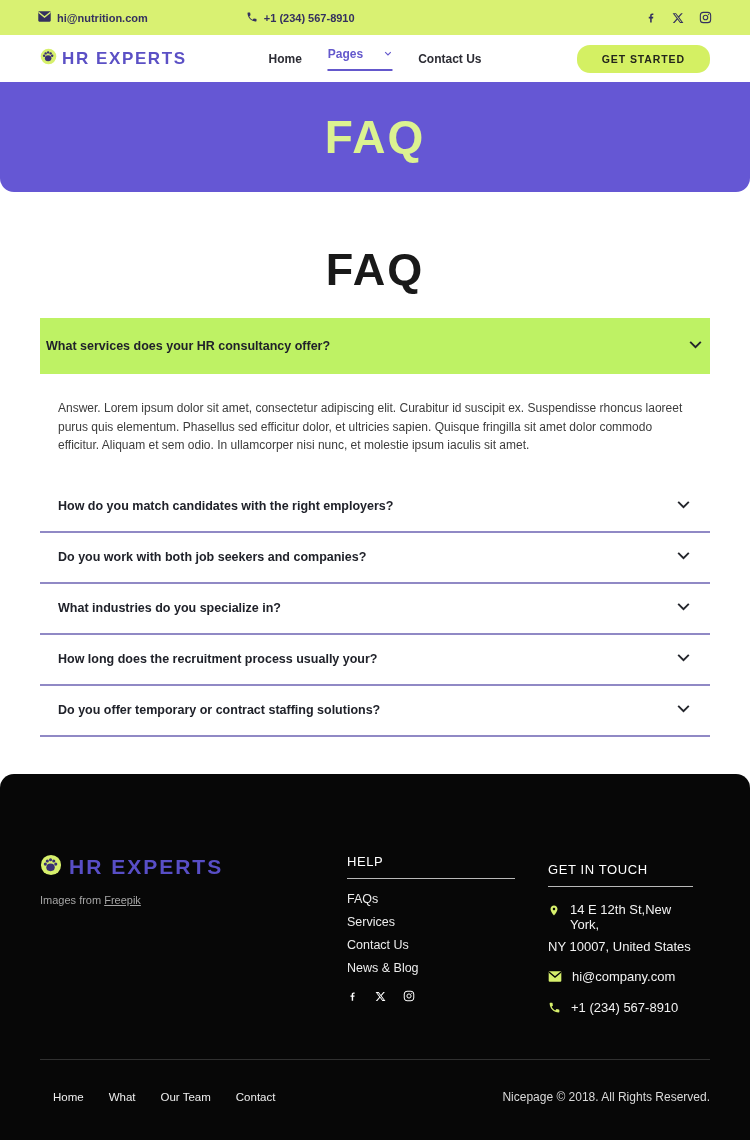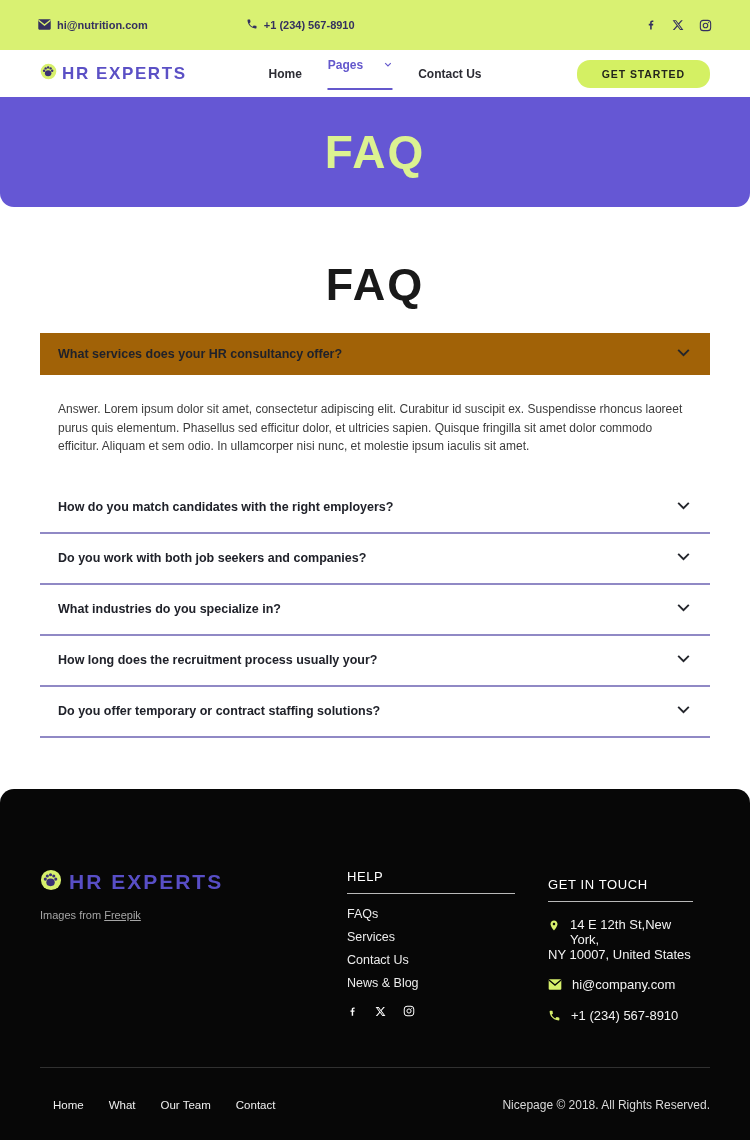--- a/index.html
+++ b/index.html
@@ -5,21 +5,21 @@
   * { box-sizing: border-box; }
   html,body { margin:0; padding:0; }
   body {
     width:750px; height:1140px;
     font-family:"Liberation Sans", sans-serif;
     background:#ffffff;
     overflow:hidden;
   }
   
   .topbar {
-    height:50px; background:#d9f172;
+    height:35px; background:#d9f172;
     display:flex; align-items:center;
     padding:0 38px;
     color:#34305f; font-size:11px; font-weight:bold;
   }
   .tb-item { display:flex; align-items:center; gap:6px; }
   .tb-phone { margin-left:98px; }
   .tb-socials { margin-left:auto; display:flex; align-items:center; gap:15px; }
   .tb-socials svg { display:block; }
   
   .navbar {
@@ -29,21 +29,21 @@
   }
   .brand { display:flex; align-items:center; gap:5px; }
   .brand-text { color:#5b50c5; font-size:17px; font-weight:600; letter-spacing:1.6px; }
   .nav {
     position:absolute; left:50%; transform:translateX(-50%);
     display:flex; align-items:center; gap:26px;
     font-size:12px; font-weight:600; color:#2c2c34;
   }
   .nav-link { cursor:pointer; }
   .nav-link.active {
-    color:#6458cc; border-bottom:2px solid #6458cc; padding-bottom:16px;
+    color:#6458cc; border-bottom:2px solid #6458cc; padding-bottom:8px;
     display:flex; align-items:center; gap:20px;
   }
   .cta-btn {
     margin-left:auto; background:#d4f063; color:#23251c;
     border:none; border-radius:13px;
     font-family:inherit; font-size:10.5px; font-weight:bold; letter-spacing:0.9px;
     padding:8px 25px; cursor:pointer;
   }
   
   .hero {
@@ -52,23 +52,23 @@
     display:flex; align-items:center; justify-content:center;
   }
   .hero-title { color:#dcf291; font-size:46px; font-weight:bold; letter-spacing:2px; }
   
   .main { height:582px; padding:52px 40px 0; }
   .main-heading {
     margin:0 0 22px; text-align:center;
     font-size:45px; font-weight:bold; letter-spacing:2px; color:#191919;
   }
   .faq-exp-header {
-    background:#a16207; height:42px;
+    background:#bef264; height:56px;
     display:flex; align-items:center; justify-content:space-between;
-    padding:0 18px; cursor:pointer;
+    padding:0 6px; cursor:pointer;
   }
   .q-text { font-size:12.5px; font-weight:bold; color:#20222a; }
   .chev { flex:0 0 auto; }
   .faq-answer {
     padding:25px 18px 27px;
     font-size:12px; line-height:18.5px; color:#3c3c3c;
   }
   .faq-row {
     height:51px;
     display:flex; align-items:center; justify-content:space-between;
@@ -91,21 +91,21 @@
   .fcol3 { width:145px; margin-left:33px; padding-top:8px; }
   .fcol-heading {
     margin:0; font-size:13px; font-weight:500; letter-spacing:0.6px; color:#ffffff;
     padding-bottom:9px; border-bottom:1px solid #b9b9b9;
   }
   .flink-list { list-style:none; margin:13px 0 0; padding:0; }
   .flink-list li { margin-bottom:9px; font-size:12.5px; color:#ececec; cursor:pointer; }
   .fsocials { display:flex; align-items:center; gap:17px; margin-top:13px; }
   .contact-row { display:flex; gap:10px; margin-top:15px; font-size:13px; color:#f2f2f2; align-items:flex-start; }
   .contact-row .icon { flex:0 0 auto; margin-top:1px; }
-  .addr-line2 { margin-top:0; font-size:13px; color:#f2f2f2; }
+  .addr-line2 { margin-top:7px; font-size:13px; color:#f2f2f2; }
   .footer-divider { border:none; border-top:1px solid #303030; margin:42px 0 0; }
   .footer-bottom {
     display:flex; align-items:center;
     padding:30px 0 0 13px; font-size:11.5px; color:#efefef;
   }
   .fb-links { display:flex; gap:25px; }
   .fb-link { cursor:pointer; }
   .fb-copy { margin-left:auto; color:#dadada; font-size:12px; }
 </style>
 </head>

